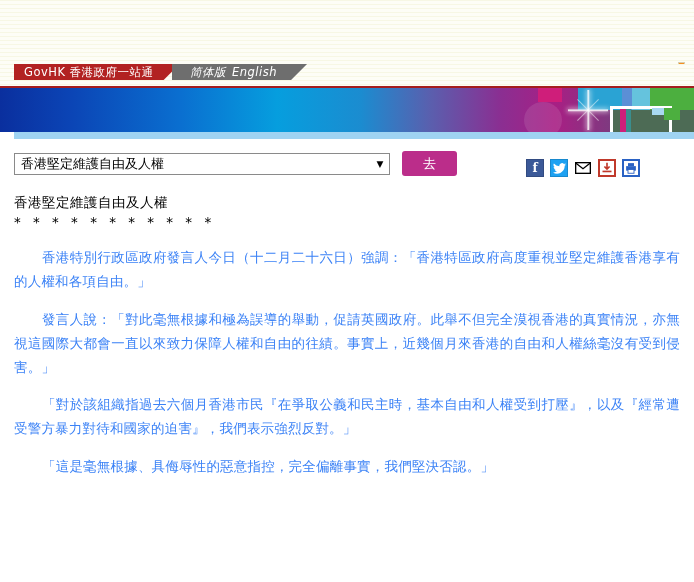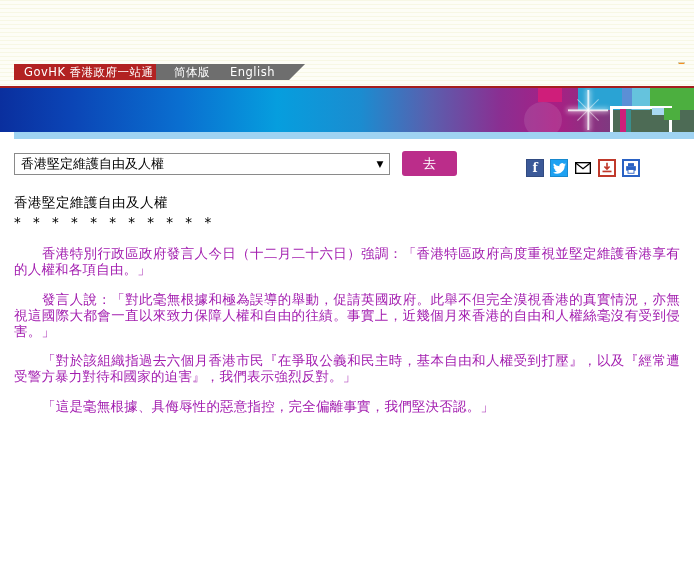--- a/index.html
+++ b/index.html
@@ -87,25 +87,26 @@
     padding: 0 26px 0 10px;
     clip-path: polygon(0 0, 100% 0, calc(100% - 16px) 100%, 0 100%);
   }
   .tab-govhk .tab-label {
     color: #ffffff;
     font-size: 11.5px;
     letter-spacing: 0.5px;
     white-space: nowrap;
   }
   .tab-lang {
-    left: 156px;
+    left: 172px;
     background: #6e6e6e;
     padding: 0 30px 0 18px;
     clip-path: polygon(0 0, 100% 0, calc(100% - 16px) 100%, 0 100%);
-    gap: 20px;
+    gap: 6px;
+    font-style: italic;
   }
   .tab-lang .tab-label {
     color: #ffffff;
     font-size: 11.5px;
     letter-spacing: 0.5px;
     white-space: nowrap;
     cursor: pointer;
   }
 
   
@@ -357,22 +358,22 @@
   }
   .stars {
     font-size: 13.5px;
     line-height: 19px;
     letter-spacing: 4px;
     color: #000000;
     margin-top: 1px;
   }
   .para {
     font-size: 13.5px;
-    line-height: 16px;
-    color: #a21caf;
+    line-height: 24px;
+    color: #3b82f6;
     margin-top: 13px;
     text-align: justify;
     text-justify: inter-character;
     letter-spacing: 0.2px;
   }
   .para-indent {
     text-indent: 28px;
   }
 </style>
 </head>

